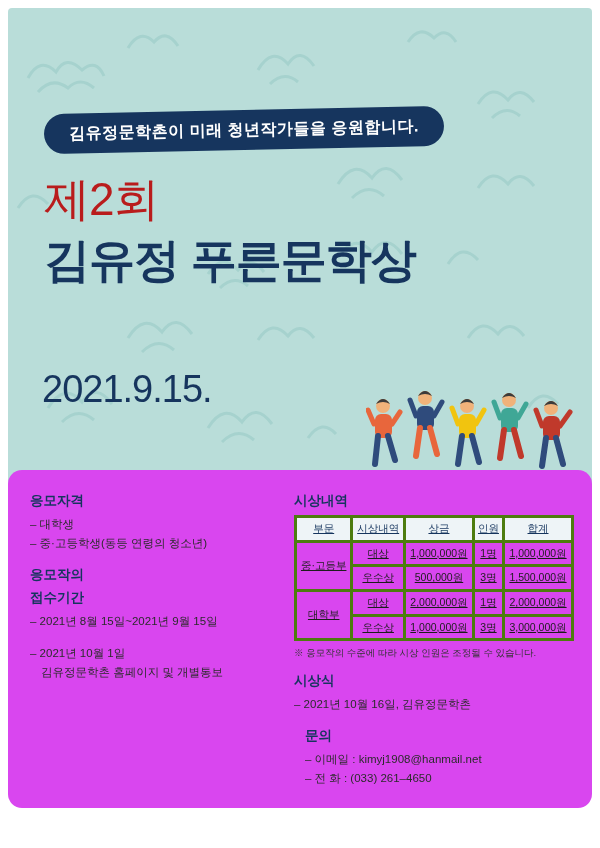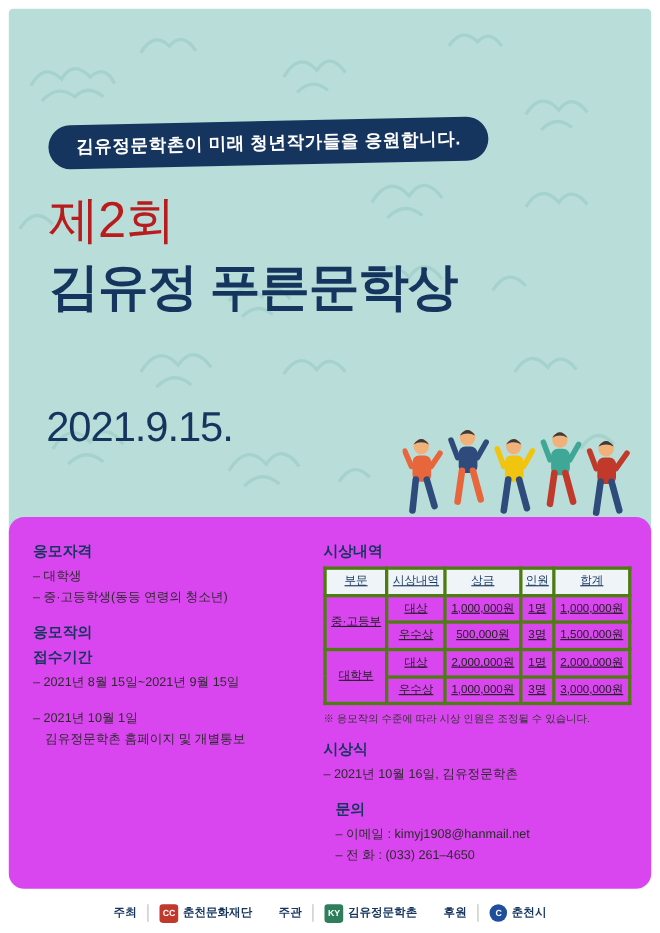--- a/index.html
+++ b/index.html
@@ -373,36 +373,14 @@
       </div>
 
       <div class="sec-head indent">문의</div>
       <div class="sec-body indent">
         <div>– 이메일 : kimyj1908@hanmail.net</div>
         <div>– 전  화 : (033) 261–4650</div>
       </div>
     </div>
   </div>
 
-  <div class="footer">
-    <span class="f-label">주최</span>
-    <span class="f-div"></span>
-    <span class="f-org">
-      <span class="logo-box">CC</span>
-      <span>춘천문화재단</span>
-    </span>
-
-    <span class="f-label" style="margin-left:14px">주관</span>
-    <span class="f-div"></span>
-    <span class="f-org">
-      <span class="logo-box green">KY</span>
-      <span>김유정문학촌</span>
-    </span>
-
-    <span class="f-label" style="margin-left:14px">후원</span>
-    <span class="f-div"></span>
-    <span class="f-org">
-      <span class="logo-circle">C</span>
-      <span>춘천시</span>
-    </span>
-  </div>
 
 </div>
 
 </body></html>

